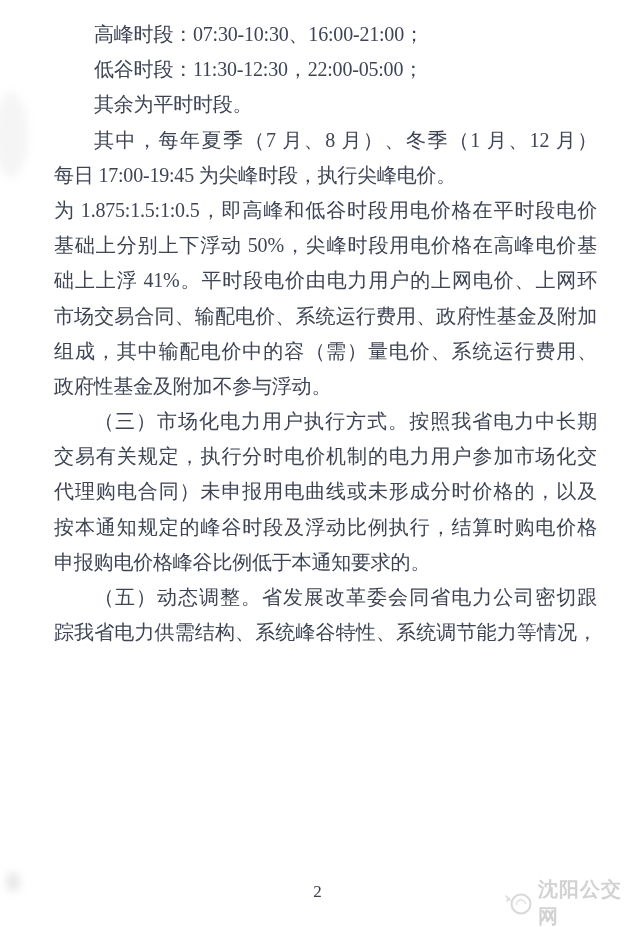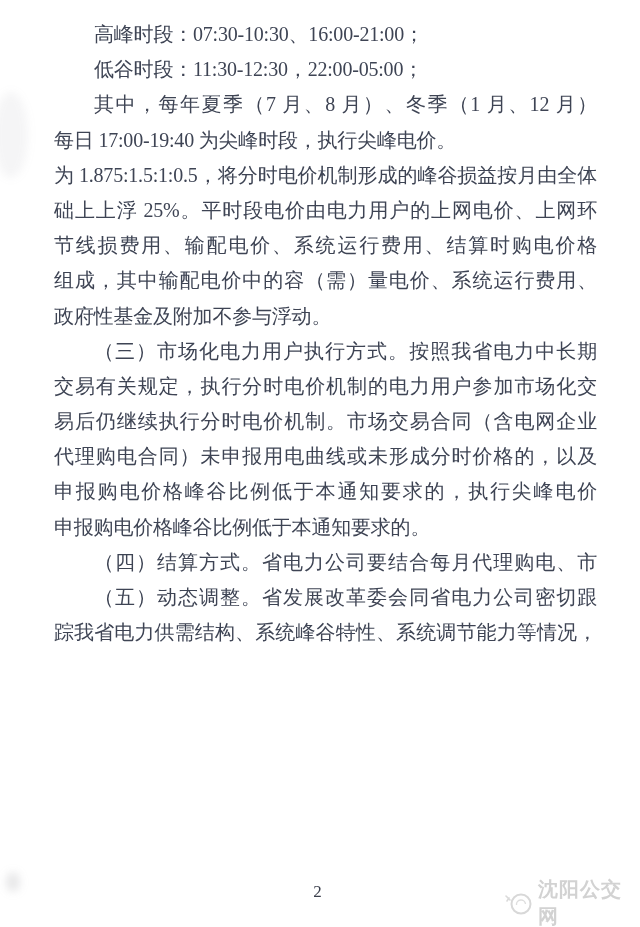--- a/index.html
+++ b/index.html
@@ -94,34 +94,34 @@
 
 <div class="page">
 
   <div class="smudge smudge-a"></div>
   <div class="smudge smudge-b"></div>
 
   <div class="doc">
     <div>
         <div class="line indent">高峰时段：07:30-10:30、16:00-21:00；</div>
         <div class="line indent">低谷时段：11:30-12:30，22:00-05:00；</div>
+        <div class="line indent">其余为平时时段。</div>
         <div class="line indent fill">其中，每年夏季（7 月、8 月）、冬季（1 月、12 月）</div>
-        <div class="line">每日 17:00-19:40 为尖峰时段，执行尖峰电价。</div>
-        <div class="line fill">为 1.875:1.5:1:0.5，将分时电价机制形成的峰谷损益按月由全体</div>
-        <div class="line fill">础上上浮 25%。平时段电价由电力用户的上网电价、上网环</div>
-        <div class="line fill">节线损费用、输配电价、系统运行费用、结算时购电价格</div>
+        <div class="line">每日 17:00-19:45 为尖峰时段，执行尖峰电价。</div>
+        <div class="line fill">为 1.875:1.5:1:0.5，即高峰和低谷时段用电价格在平时段电价</div>
+        <div class="line fill">基础上分别上下浮动 50%，尖峰时段用电价格在高峰电价基</div>
+        <div class="line fill">础上上浮 41%。平时段电价由电力用户的上网电价、上网环</div>
+        <div class="line fill">市场交易合同、输配电价、系统运行费用、政府性基金及附加</div>
         <div class="line fill">组成，其中输配电价中的容（需）量电价、系统运行费用、</div>
         <div class="line">政府性基金及附加不参与浮动。</div>
         <div class="line indent fill">（三）市场化电力用户执行方式。按照我省电力中长期</div>
         <div class="line fill">交易有关规定，执行分时电价机制的电力用户参加市场化交</div>
-        <div class="line fill">易后仍继续执行分时电价机制。市场交易合同（含电网企业</div>
         <div class="line fill">代理购电合同）未申报用电曲线或未形成分时价格的，以及</div>
-        <div class="line fill">申报购电价格峰谷比例低于本通知要求的，执行尖峰电价</div>
+        <div class="line fill">按本通知规定的峰谷时段及浮动比例执行，结算时购电价格</div>
         <div class="line">申报购电价格峰谷比例低于本通知要求的。</div>
-        <div class="line indent fill">（四）结算方式。省电力公司要结合每月代理购电、市</div>
         <div class="line indent fill">（五）动态调整。省发展改革委会同省电力公司密切跟</div>
         <div class="line fill">踪我省电力供需结构、系统峰谷特性、系统调节能力等情况，</div>
       </div>
   </div>
 
   <div class="page-num">2</div>
 
   <div class="watermark">
     <span class="wm-logo">
       <svg width="30" height="30" viewBox="0 0 30 30">

